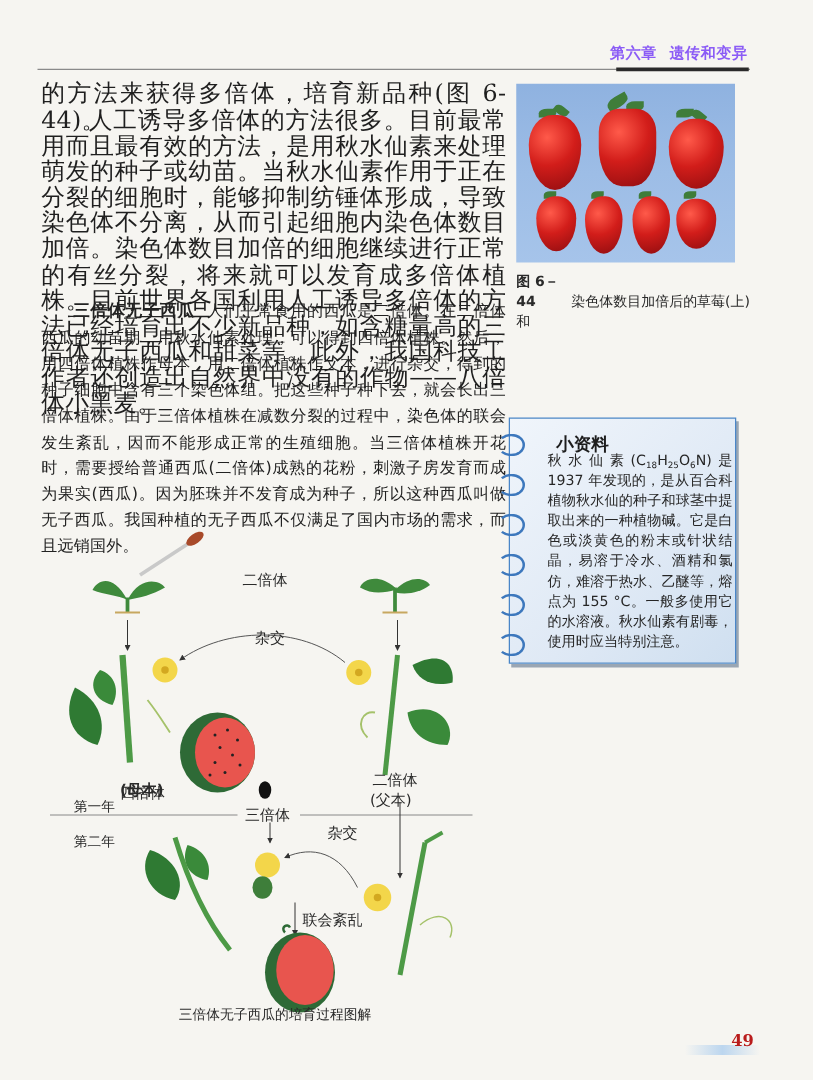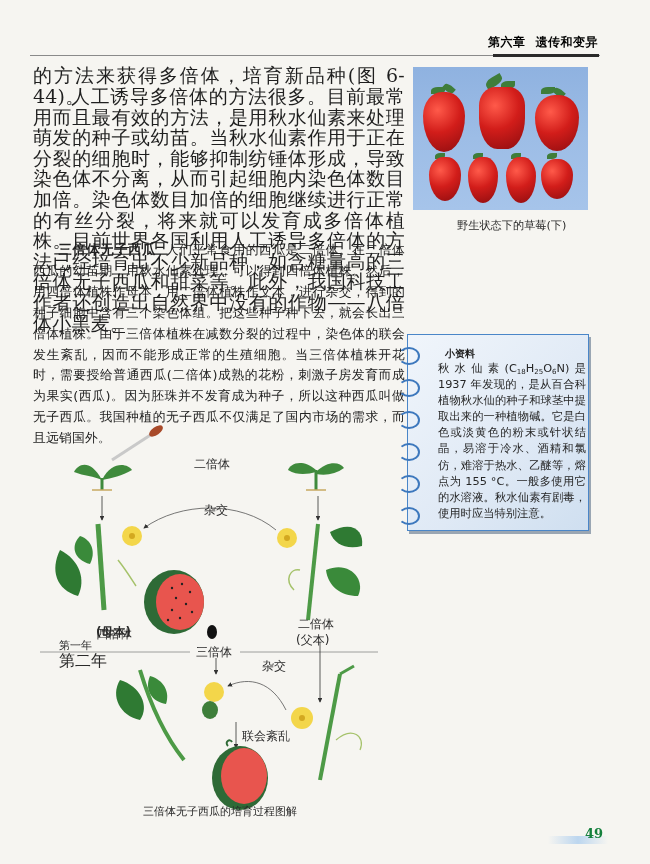--- a/index.html
+++ b/index.html
@@ -6,21 +6,21 @@
   body {
     width: 650px; height: 864px; position: relative; overflow: hidden;
     background: #f6f5f1;
     font-family: "DejaVu Serif", "Liberation Serif", serif;
     color: #1f1f1f;
   }
   .abs { position: absolute; }
   
   .header-title {
     left: 488px; top: 34px; width: 110px; text-align: right;
-    font-size: 12px; font-weight: bold; letter-spacing: 0.5px; color: #000000;
+    font-size: 12px; font-weight: bold; letter-spacing: 0.5px; color: #8b5cf6;
     font-family: "DejaVu Sans", sans-serif;
   }
   .header-title .sp { display: inline-block; width: 10px; }
   .header-rule { left: 30px; top: 55px; width: 570px; height: 1px; background: #8a8a8a; }
   .header-bar { left: 493px; top: 54px; width: 106px; height: 3px; background: #2a2a2a; }
 
   
   .text-block {
     left: 33px; width: 372px;
     font-size: 19px; line-height: 20.6px; text-align: justify;
@@ -50,37 +50,37 @@
 
   
   .sidebox {
     left: 407px; top: 334px; width: 180px; height: 195px;
     background: linear-gradient(135deg, #f0f5fb 0%, #dfe9f5 60%, #cfdff0 100%);
     border: 1.5px solid #4a86c8;
     box-shadow: 2px 3px 0 #9aa6b3;
   }
   .ring { position: absolute; left: -10px; width: 18px; height: 14px;
     border: 2px solid #3d78bd; border-radius: 50%; border-left-color: transparent; background: transparent; }
-  .sidebox-title { left: 37px; top: 12px; font-size: 10px; font-weight: bold; font-family: "DejaVu Sans", sans-serif; color: #1d1d1d; }
+  .sidebox-title { left: 37px; top: 12px; font-size: 14px; font-weight: bold; font-family: "DejaVu Sans", sans-serif; color: #1d1d1d; }
   .sidebox-body {
     left: 30px; top: 26px; width: 148px;
     font-size: 11.3px; line-height: 16.1px; color: #262626; text-align: justify;
     font-family: "DejaVu Sans", sans-serif;
   }
   .sidebox-body sub { font-size: 7px; vertical-align: -2px; line-height: 0; }
 
   
   .diagram { left: 40px; top: 420px; width: 350px; height: 400px; }
   .dlabel { position: absolute; font-size: 12px; color: #2a2a2a; font-family: "DejaVu Sans", sans-serif; white-space: nowrap; }
   .diagram-caption {
     left: 143px; top: 804px; font-size: 11px; color: #2a2a2a;
     font-family: "DejaVu Sans", sans-serif;
   }
   .page-number {
-    left: 585px; top: 826px; font-size: 13px; font-weight: bold; color: #15803d;
+    left: 585px; top: 826px; font-size: 13px; font-weight: bold; color: #b91c1c;
     font-family: "DejaVu Serif", serif;
   }
   .page-number-band { left: 548px; top: 836px; width: 60px; height: 8px;
     background: linear-gradient(90deg, rgba(180,210,240,0) 0%, #bcd6ef 50%, rgba(180,210,240,0) 100%); }
 </style>
 </head>
 <body>
 
 <div class="abs header-title">
   <span>第六章</span><span class="sp"></span><span>遗传和变异</span>
@@ -109,21 +109,21 @@
   <div class="leaf" style="left:22px;top:86px;width:10px;height:6px;"></div>
   <div class="berry" style="left:16px;top:90px;width:32px;height:44px;"></div>
   <div class="leaf" style="left:60px;top:86px;width:10px;height:6px;"></div>
   <div class="berry" style="left:55px;top:90px;width:30px;height:46px;"></div>
   <div class="leaf" style="left:98px;top:86px;width:10px;height:6px;"></div>
   <div class="berry" style="left:93px;top:90px;width:30px;height:46px;"></div>
   <div class="leaf" style="left:134px;top:86px;width:10px;height:6px;"></div>
   <div class="berry" style="left:128px;top:92px;width:32px;height:40px;"></div>
 </div>
 <div class="abs fig-caption">
-  <div class="l2">野生状态下的草莓(下)</div>
+  <div><span class="num">图 6－44</span><span>染色体数目加倍后的草莓(上)和</span></div>
 </div>
 
 <div class="abs sidebox">
   <div class="ring" style="top:12px;"></div>
   <div class="ring" style="top:44px;"></div>
   <div class="ring" style="top:76px;"></div>
   <div class="ring" style="top:108px;"></div>
   <div class="ring" style="top:140px;"></div>
   <div class="ring" style="top:172px;"></div>
   <div class="abs sidebox-title">小资料</div>
@@ -229,21 +229,21 @@
     </g>
   </svg>
 
   <div class="dlabel" style="left:154px;top:36px;">二倍体</div>
   <div class="dlabel" style="left:164px;top:82px;">杂交</div>
   <div class="dlabel" style="left:56px;top:206px;">四倍体</div>
   <div class="dlabel" style="left:56px;top:204px;font-weight:bold;">(母本)</div>
   <div class="dlabel" style="left:258px;top:196px;">二倍体</div>
   <div class="dlabel" style="left:256px;top:212px;">(父本)</div>
   <div class="dlabel" style="left:19px;top:218px;font-size:11px;">第一年</div>
-  <div class="dlabel" style="left:19px;top:231px;font-size:16px;">第二年</div>
+  <div class="dlabel" style="left:19px;top:246px;font-size:11px;">第二年</div>
   <div class="dlabel" style="left:156px;top:224px;">三倍体</div>
   <div class="dlabel" style="left:222px;top:238px;">杂交</div>
   <div class="dlabel" style="left:202px;top:308px;">联会紊乱</div>
 </div>
 <div class="abs diagram-caption">三倍体无子西瓜的培育过程图解</div>
 
 <div class="abs page-number-band"></div>
 <div class="abs page-number">49</div>
 
 </body></html>

